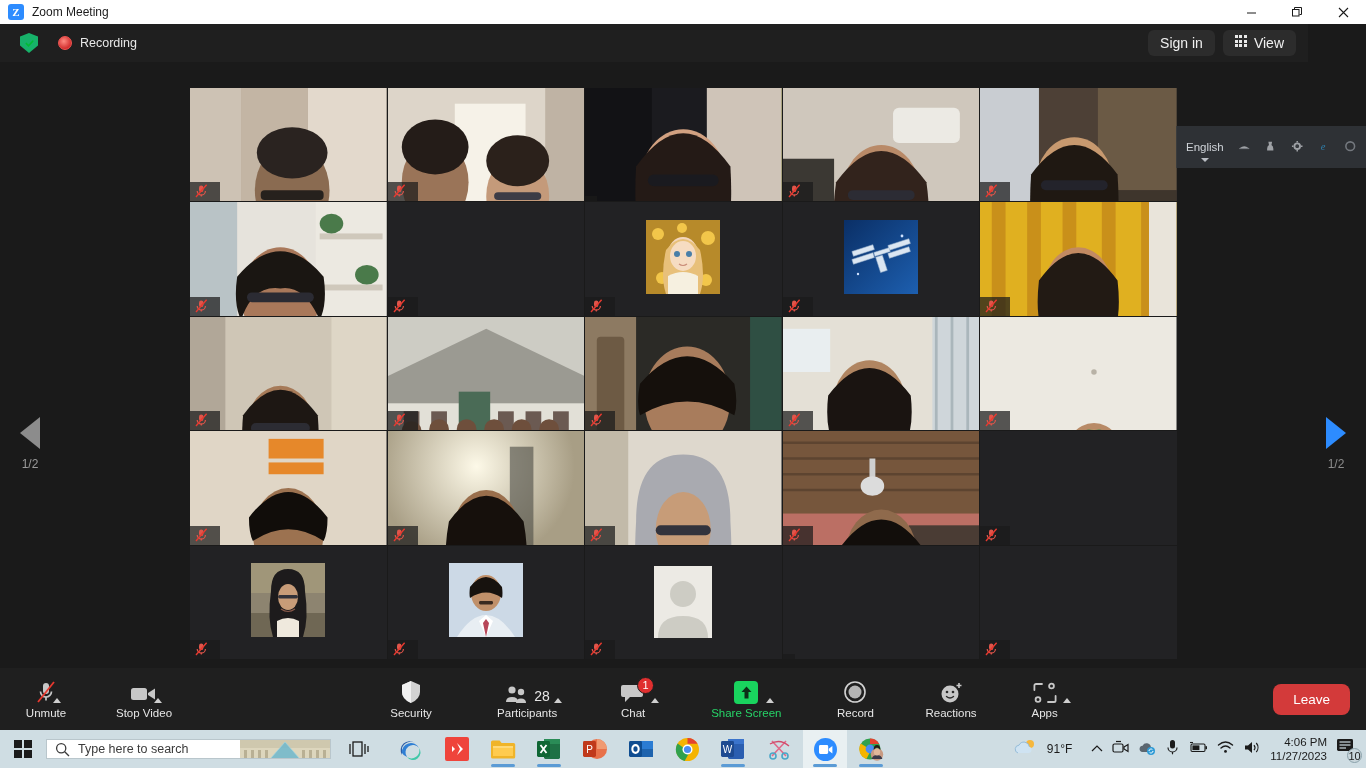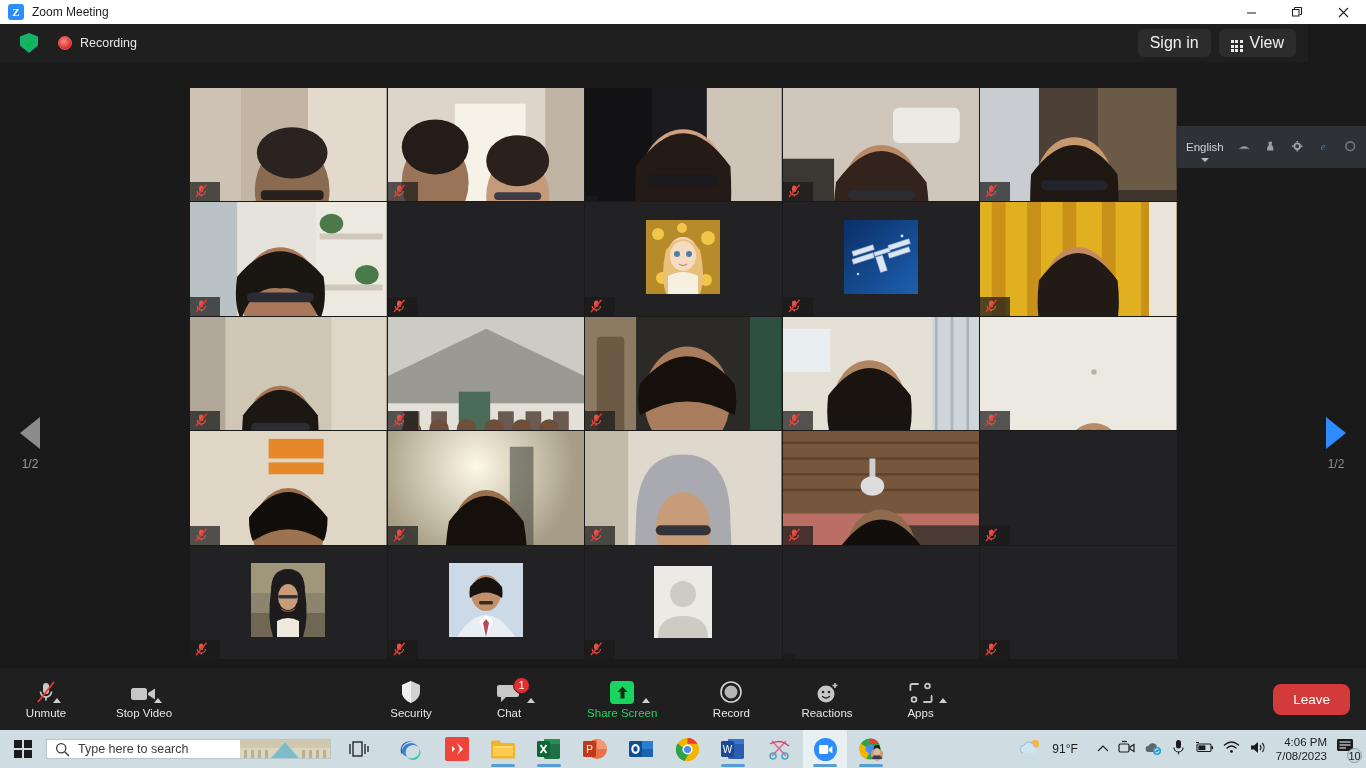--- a/index.html
+++ b/index.html
@@ -46,21 +46,21 @@
   .rec-wrap { display: flex; align-items: center; margin-left: 20px; gap: 8px; }
   .rec-dot {
     width: 14px; height: 14px; border-radius: 50%;
     background: radial-gradient(circle at 40% 35%, #ff8a80, #d32f2f 70%);
     border: 1px solid #ef5350;
   }
   .rec-text { font-size: 12.5px; color: #e8e8e8; }
   .zoomtop-right { margin-left: auto; display: flex; align-items: center; gap: 8px; }
   .pill {
     padding: 5px 12px; border-radius: 6px; background: #2c2c2c;
-    color: #f0f0f0; font-size: 16px; display: flex; align-items: flex-end; gap: 7px;
+    color: #f0f0f0; font-size: 14px; display: flex; align-items: flex-start; gap: 7px;
   }
   .grid-glyph {
     display: grid; grid-template-columns: repeat(3,3px); grid-template-rows: repeat(3,3px);
     gap: 1.5px;
   }
   .grid-glyph i { background: #e9e9e9; display: block; width:3px; height:3px; }
 
   
   .stage {
     position: absolute; top: 62px; left: 0; width: 1366px; height: 606px;
@@ -868,20 +868,33 @@
     <div class="ctrl" style="margin-left:205px">
       <div class="ic">
         <svg width="22" height="24" viewBox="0 0 22 24">
           <path d="M11 1 L20 5 V12 Q20 19 11 23 Q2 19 2 12 V5 Z" fill="#d2d2d2"></path>
           <path d="M11 1 L11 23 Q2 19 2 12 V5 Z" fill="#f0f0f0"></path>
         </svg>
       </div>
       <div class="lb">Security</div>
     </div>
 
+    <div class="ctrl" style="margin-left:52px">
+      <div class="ic">
+        <svg width="26" height="20" viewBox="0 0 26 20">
+          <circle cx="8" cy="6" r="3.6" fill="#c7c7c7"></circle>
+            <path d="M2 18 q0-5 6-5 t6 5 Z" fill="#c7c7c7"></path>
+          <circle cx="17" cy="8" r="3.2" fill="#c7c7c7"></circle>
+            <path d="M12 19 q0-4.5 5-4.5 t5 4.5 Z" fill="#c7c7c7"></path>
+        </svg>
+        <span class="pcount">28</span>
+        <span class="caret" style="right:-12px"></span>
+      </div>
+      <div class="lb">Participants</div>
+    </div>
 
     <div class="ctrl" style="margin-left:42px">
       <div class="ic" style="position:relative">
         <svg width="24" height="21" viewBox="0 0 24 21">
           <path d="M2 2 h18 a2 2 0 0 1 2 2 v8 a2 2 0 0 1 -2 2 H9 L4 19 V14 H2 a2 2 0 0 1 -2 -2 V4 a2 2 0 0 1 2 -2 Z" fill="#c7c7c7"></path>
         </svg>
         <span class="badge">1</span>
         <span class="caret" style="right:-14px"></span>
       </div>
       <div class="lb">Chat</div>
@@ -1134,21 +1147,21 @@
       </span>
       <span>
         <svg width="18" height="15" viewBox="0 0 18 15">
           <path d="M2 5.5 H5 L9 2 V13 L5 9.5 H2 Z" fill="#1b1b1b"></path>
           <path d="M11 5 a4 4 0 0 1 0 5" fill="none" stroke="#1b1b1b" stroke-width="1.2"></path>
           <path d="M13.3 3 a7 7 0 0 1 0 9" fill="none" stroke="#1b1b1b" stroke-width="1.2"></path>
         </svg>
       </span>
       <span class="clock">
         <div>4:06 PM</div>
-        <div>7/08/2023</div>
+        <div>11/27/2023</div>
       </span>
       <span class="notif">
         <svg width="20" height="18" viewBox="0 0 20 18">
           <rect x="1" y="2" width="16" height="12" rx="1.4" fill="#1b1b1b"></rect>
           <g stroke="#cfdde3" stroke-width="1.2">
             <line x1="3.5" y1="5" x2="14.5" y2="5"></line>
               <line x1="3.5" y1="8" x2="14.5" y2="8"></line>
               <line x1="3.5" y1="11" x2="10" y2="11"></line>
           </g>
         </svg>

